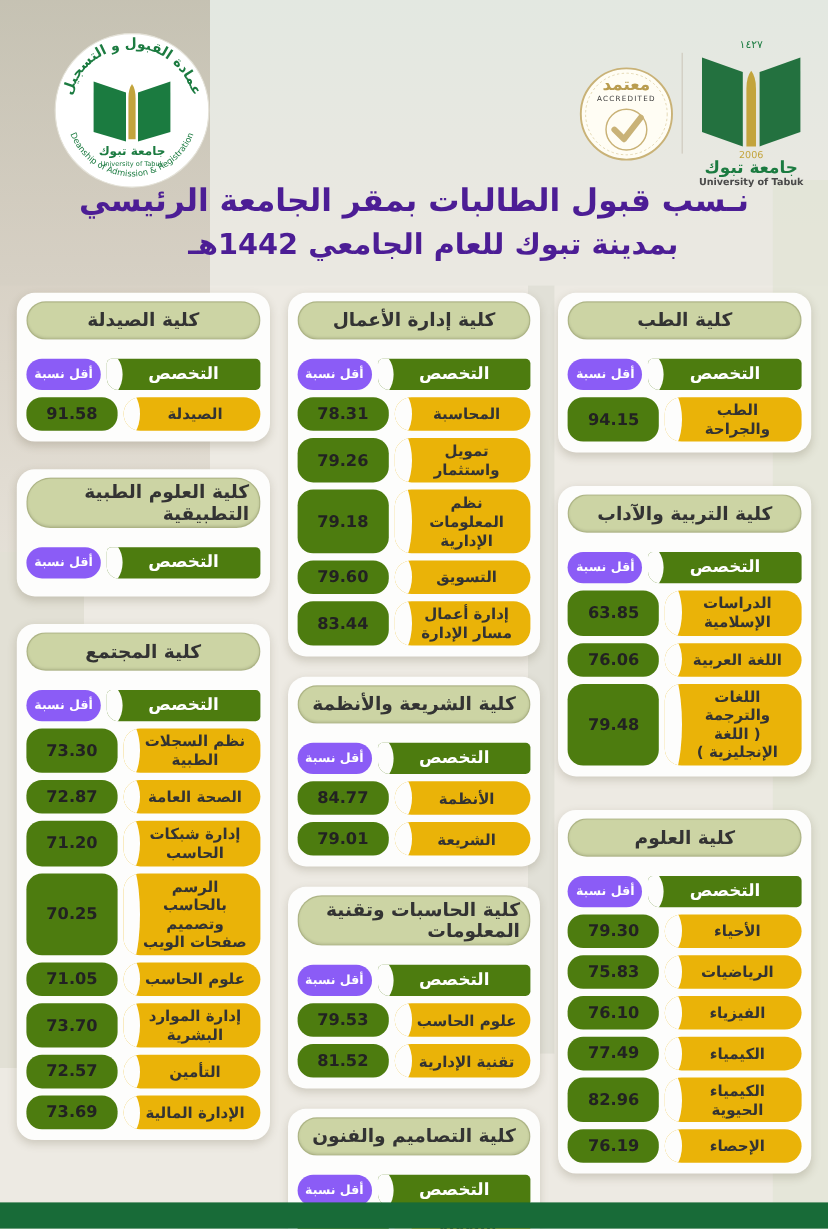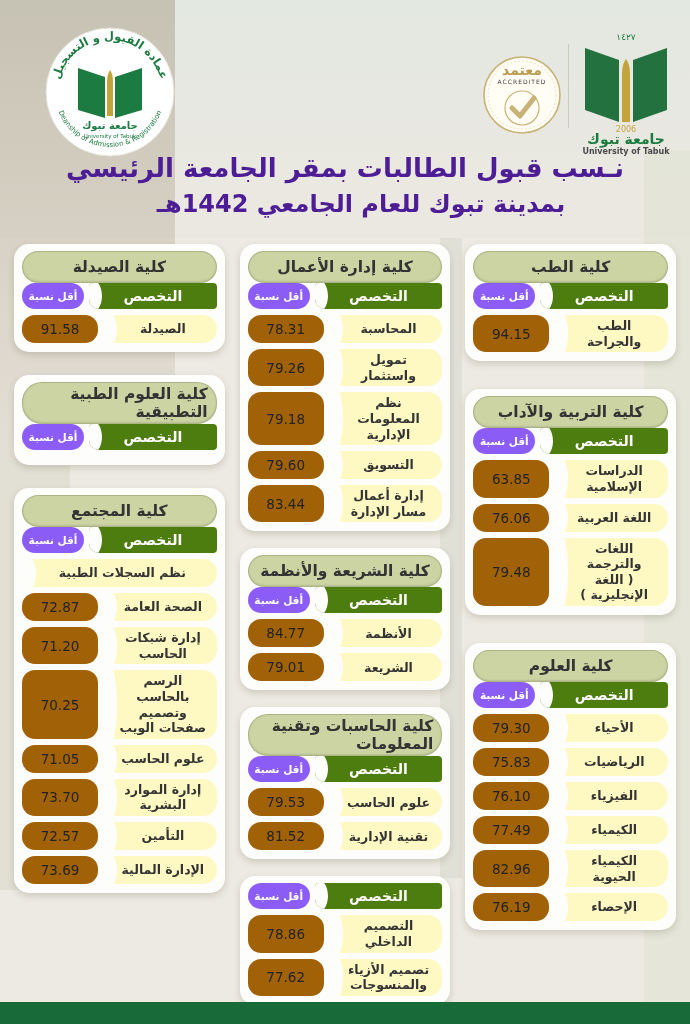--- a/index.html
+++ b/index.html
@@ -38,44 +38,44 @@
   .col { flex:1; display:flex; flex-direction:column; }
   .col-0 { gap:28px; }
   .col-1 { gap:17px; }
   .col-2 { gap:23px; }
 
   .card { background:#fdfdfc; border-radius:15px; padding:7px 8px 9px;
     box-shadow:0 3px 7px rgba(95,85,60,.22); direction:rtl; }
 
   .college-pill { background:#ccd4a4; border:1px solid rgba(115,120,75,.35);
     border-radius:20px; min-height:32px; display:flex; align-items:center; justify-content:center;
-    color:#333; font-weight:bold; font-size:15.5px; padding:2px 8px; margin-bottom:0;
+    color:#333; font-weight:bold; font-size:15.5px; padding:2px 8px; margin-bottom:16px;
     box-shadow:inset 0 -1px 2px rgba(0,0,0,.10); }
 
   .thead { display:flex; direction:rtl; gap:5px; margin-bottom:6px; }
   .spec-h { flex:1; position:relative; overflow:hidden; background:#4d7c0f;
     border-radius:4px 4px 4px 10px; height:26px; display:flex; align-items:center; justify-content:center;
     color:#fff; font-weight:bold; font-size:14px; }
   .spec-h::before { content:""; position:absolute; left:-15px; top:50%; transform:translateY(-50%);
     width:28px; height:38px; border-radius:50%; background:#fdfdfc; }
   .rate-h { width:62px; background:#8b5cf6; border-radius:13px; height:26px;
     display:flex; align-items:center; justify-content:center;
     color:#fff; font-weight:bold; font-size:10.5px; }
 
   .rows { display:flex; flex-direction:column; gap:6px; }
   .row { display:flex; direction:rtl; gap:5px; align-items:stretch; }
-  .name-cell { flex:1; position:relative; overflow:hidden; background:#fef9c3;
+  .name-cell { flex:1; position:relative; overflow:hidden; background:#eab308;
     border-radius:14px; min-height:28px; display:flex; align-items:center; justify-content:center;
     color:#333; font-weight:bold; font-size:12.5px; padding:3px 10px 3px 16px;
     text-align:center; white-space:pre-line; line-height:1.25; }
   .name-cell::before { content:""; position:absolute; left:-16px; top:50%; transform:translateY(-50%);
     width:30px; height:160%; border-radius:50%; background:#fdfdfc; }
-  .value-cell { width:76px; background:#a16207; border-radius:13px; min-height:28px;
+  .value-cell { width:76px; background:#4d7c0f; border-radius:13px; min-height:28px;
     display:flex; align-items:center; justify-content:center; direction:ltr;
-    color:#222; font-weight:normal; font-size:13.5px; }
+    color:#222; font-weight:bold; font-size:13.5px; }
 
   
   .footer-bar { position:absolute; left:0; right:0; bottom:0; height:22px; background:#186b38; }
 
   svg text { font-family:"DejaVu Sans", sans-serif; }
 </style>
 </head>
 <body>
 
 <div class="bg-top"></div>
@@ -286,20 +286,21 @@
   </div>
 
   <div class="row">
     <div class="name-cell">تقنية الإدارية</div>
     <div class="value-cell">81.52</div>
   </div>
 </div>
   </div>
 
   <div class="card">
+    <div class="college-pill">كلية التصاميم والفنون</div>
     <div class="thead">
       <div class="spec-h">التخصص</div>
       <div class="rate-h">أقل نسبة</div>
     </div>
     <div class="rows">
   <div class="row">
     <div class="name-cell">التصميم  الداخلي</div>
     <div class="value-cell">78.86</div>
   </div>
 
@@ -336,20 +337,21 @@
 
   <div class="card">
     <div class="college-pill">كلية المجتمع</div>
     <div class="thead">
       <div class="spec-h">التخصص</div>
       <div class="rate-h">أقل نسبة</div>
     </div>
     <div class="rows">
   <div class="row">
     <div class="name-cell">نظم السجلات الطبية</div>
+    <div class="value-cell">73.30</div>
   </div>
 
   <div class="row">
     <div class="name-cell">الصحة العامة</div>
     <div class="value-cell">72.87</div>
   </div>
 
   <div class="row">
     <div class="name-cell">إدارة شبكات الحاسب</div>
     <div class="value-cell">71.20</div>

